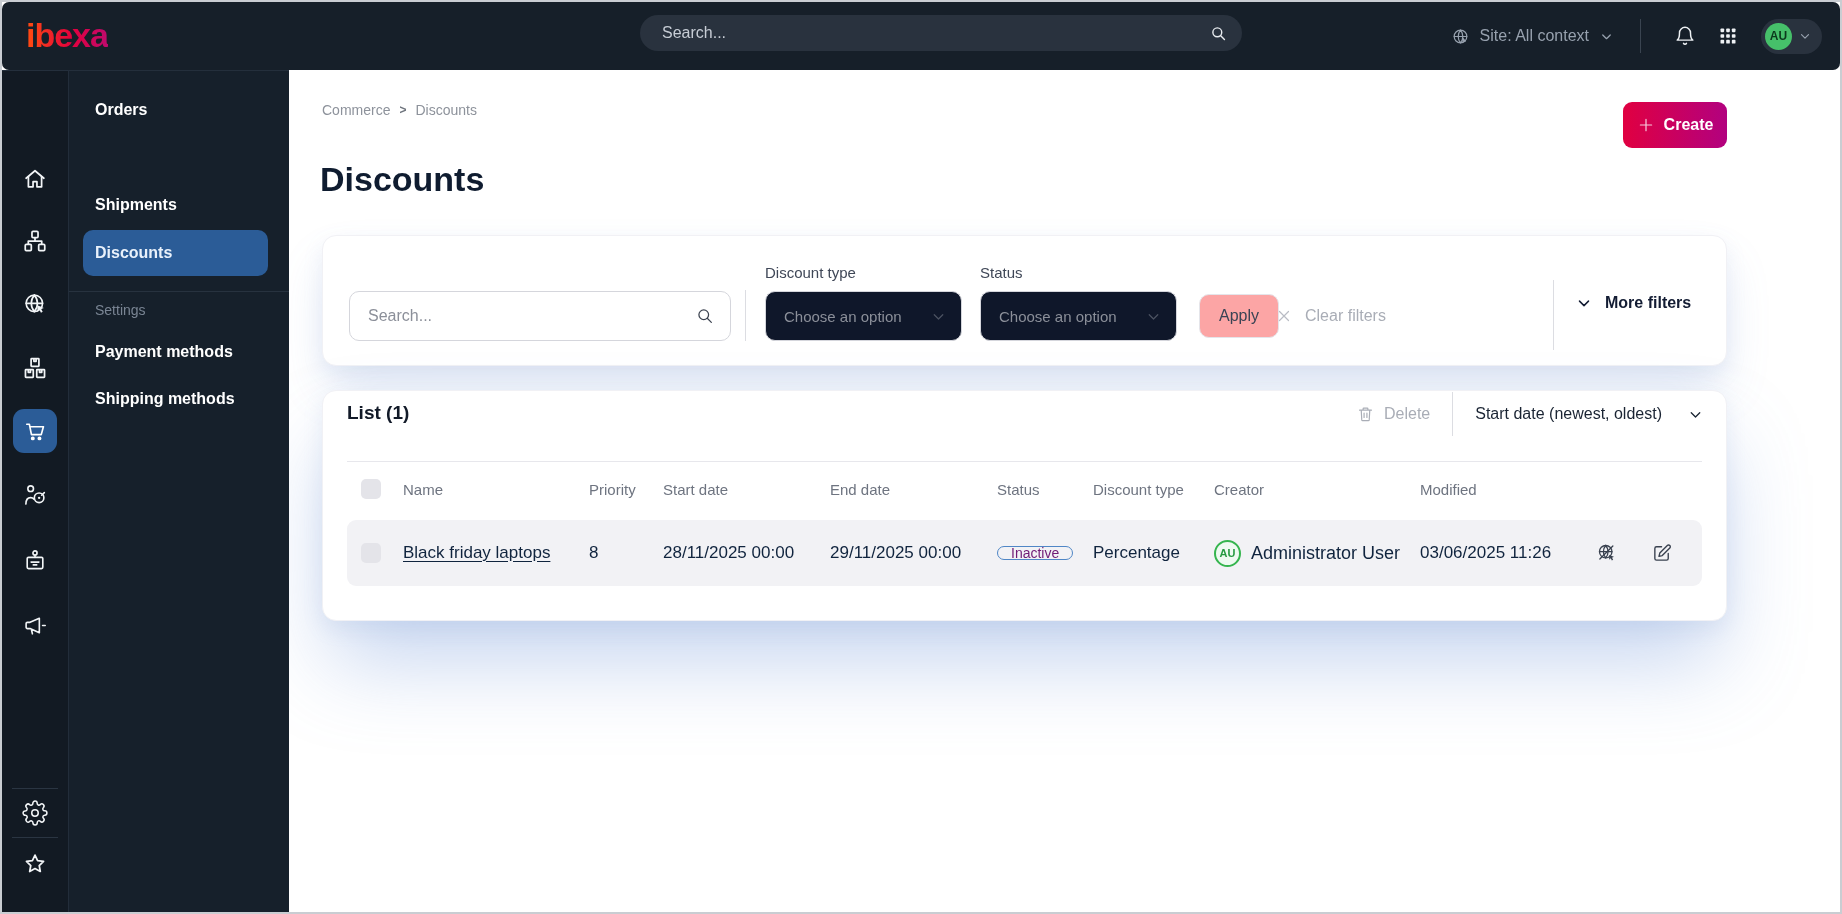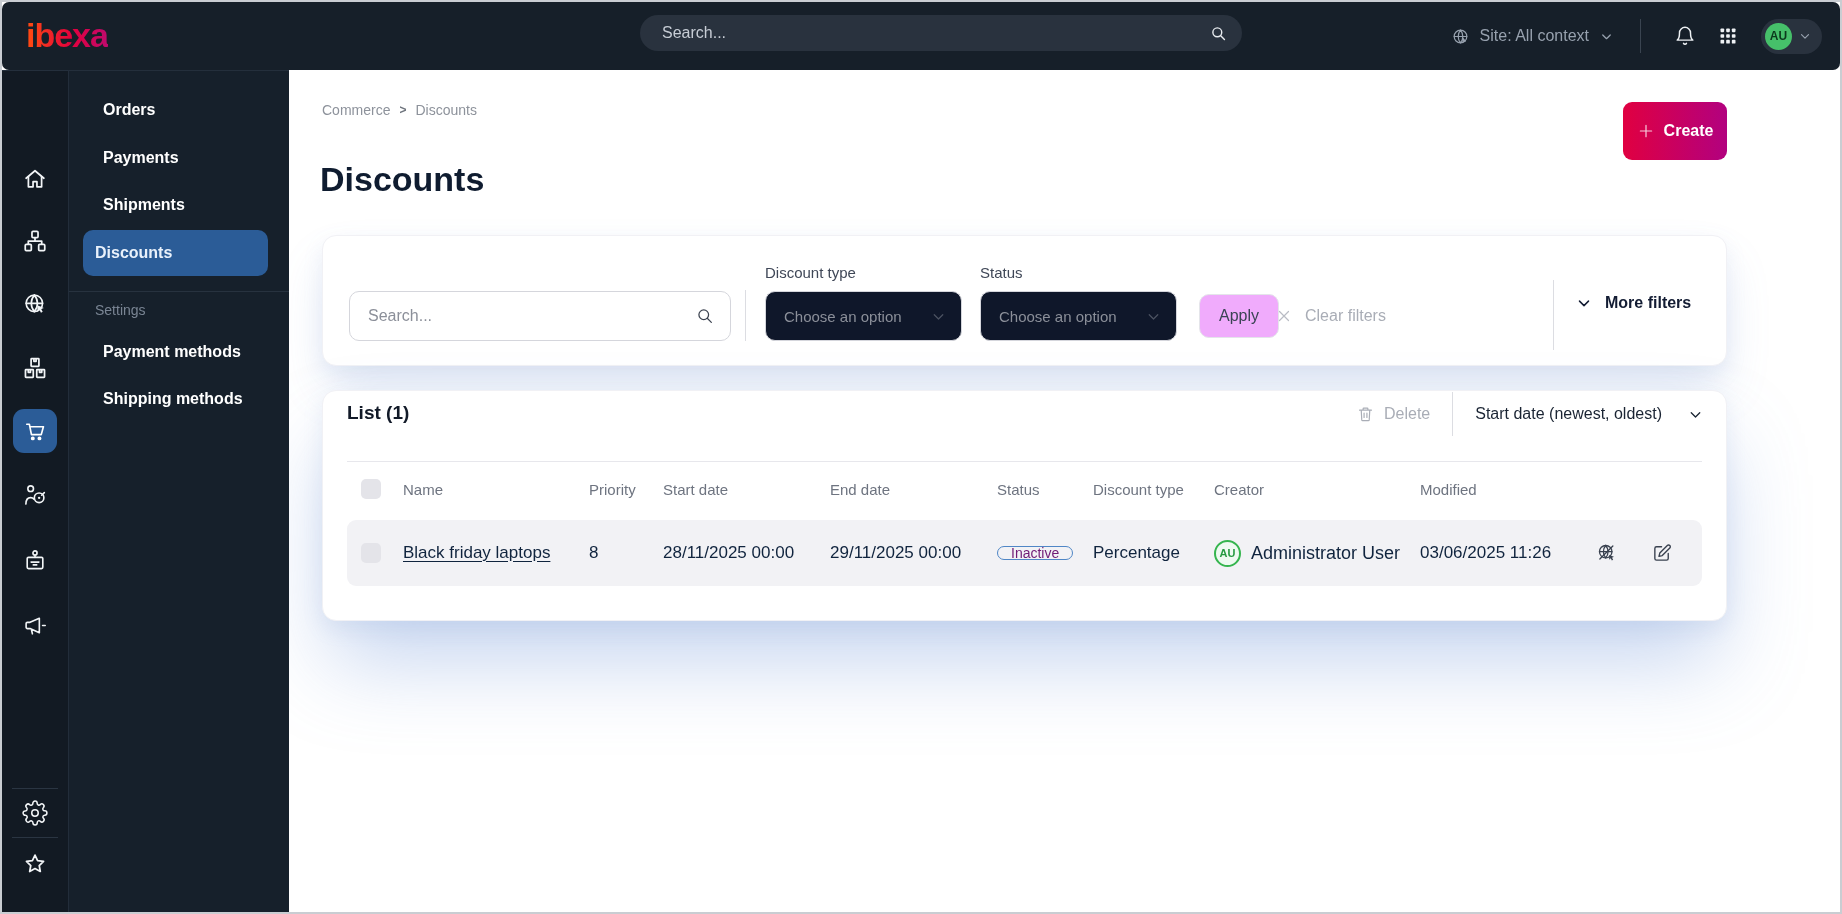--- a/index.html
+++ b/index.html
@@ -34,34 +34,34 @@
           border-top:1px solid #242f3c; z-index:4; }
   .rail-icon { position:absolute; left:20px; width:26px; height:26px; color:#f2f5f7; cursor:pointer; }
   .rail-pill { position:absolute; left:11px; width:44px; height:44px; border-radius:11px;
                background:var(--active-nav-blue,#2b5c97); display:flex; align-items:center; justify-content:center;
                color:#fff; cursor:pointer; }
   .rail-div { position:absolute; left:10px; right:10px; height:1px; background:#2a3542; }
 
   
   .subnav { position:absolute; left:66px; top:68px; bottom:0; width:221px; background:#16202b;
             border-top:1px solid #242f3c; border-left:1px solid #222d3a; z-index:4; }
-  .nav-item { position:absolute; left:8px; width:100%; height:46px; display:flex; align-items:center;
+  .nav-item { position:absolute; left:0; width:100%; height:46px; display:flex; align-items:center;
               padding-left:26px; color:#fff; font-size:16px; font-weight:600; cursor:pointer; }
   .nav-item.active { left:14px; width:185px; padding-left:12px; border-radius:10px;
                      background:var(--active-nav-blue,#2b5c97); color:#e9f1fb; }
   .subnav-div { position:absolute; left:0; width:100%; height:1px; background:#27323f; }
   .nav-section { position:absolute; left:26px; color:#7a8594; font-size:14px; }
 
   
   .main { position:absolute; left:287px; top:68px; right:0; bottom:0; background:#fff; }
   .breadcrumb { position:absolute; left:33px; top:32px; font-size:14px; color:#8d929b;
                 display:flex; gap:9px; align-items:center; }
   .breadcrumb .sep { font-size:12px; color:#6d737c; font-weight:700; }
   .crumb { cursor:pointer; }
-  .btn-create { position:absolute; left:1334px; top:32px; width:104px; height:58px; border:none; border-radius:9px;
+  .btn-create { position:absolute; left:1334px; top:32px; width:104px; height:46px; border:none; border-radius:9px;
                 background:linear-gradient(90deg,var(--create-gradient-start,#e00041),var(--create-gradient-end,#b2017f));
                 color:#fff; font-size:16px; font-weight:600; font-family:inherit; display:flex; align-items:center;
                 justify-content:center; gap:9px; cursor:pointer; }
   .btn-create .plus { color:rgba(255,255,255,.8); display:flex; }
   .page-title { position:absolute; left:31px; top:90px; font-size:34px; font-weight:700; color:#0f1c30; }
 
   .card { position:absolute; left:33px; width:1405px; background:#fff; border-radius:14px;
           border:1px solid #f1f1f5; }
   .filter-card { top:165px; height:131px;
                  box-shadow:0 8px 20px rgba(130,155,205,.12), 0 26px 48px -6px rgba(120,150,210,.22); }
@@ -73,21 +73,21 @@
               border-radius:10px; display:flex; align-items:center; background:#fff; }
   .f-search input { flex:1; border:none; outline:none; font-size:16px; color:#333; padding:0 8px 0 18px; font-family:inherit; }
   .f-search input::placeholder { color:#8b8f99; }
   .f-search .mag { color:#3c4350; margin-right:15px; display:flex; }
   .f-vdiv { position:absolute; top:54px; width:1px; height:51px; background:#dcdde2; }
   .f-label { position:absolute; top:28px; font-size:15px; color:#3f4757; }
   .dropdown { position:absolute; top:55px; width:197px; height:50px; border:1px solid #d5d6dc; border-radius:10px;
               display:flex; align-items:center; justify-content:space-between; padding:0 14px 0 18px;
               font-size:15px; color:#8b8f99; background:#0f172a; cursor:pointer; }
   .dropdown .chev { color:#4a5160; display:flex; }
-  .btn-apply { position:absolute; left:876px; top:58px; height:44px; padding:0 19px; background:#f0abfc;
+  .btn-apply { position:absolute; left:876px; top:58px; height:44px; padding:0 19px; background:#fca5a5;
                border:1px solid #e4e5ea; border-radius:10px; font-size:16px; color:#3a4354; font-family:inherit; cursor:pointer; }
   .btn-clear { position:absolute; left:952px; top:58px; height:44px; display:flex; align-items:center; gap:12px;
                font-size:16px; color:#a9adb6; cursor:default; }
   .btn-clear .x { color:#b9bcc4; display:flex; }
   .btn-more { position:absolute; left:1252px; top:58px; height:44px; display:flex; gap:12px;
               font-size:16px; font-weight:700; color:#131c33; cursor:pointer; }
 
   
   .list-title { position:absolute; left:24px; top:11px; font-size:19px; font-weight:700; color:#121a28; }
   .list-actions { position:absolute; right:22px; top:5px; height:36px; display:flex; align-items:center; }
@@ -250,23 +250,20 @@
       <svg viewBox="0 0 24 24" fill="none" stroke="currentColor" stroke-width="1.6" stroke-linejoin="round">
           <path d="M12 3.8l2.4 5 5.5.7-4 3.9 1 5.5-4.9-2.7-4.9 2.7 1-5.5-4-3.9 5.5-.7z"></path>
         </svg>
     </span>
   </aside>
 
   <nav class="subnav">
     <div class="nav-item" style="top:16px">
       <span>Orders</span>
     </div>
-    <div class="nav-item" style="top:64px">
-      <span>Payments</span>
-    </div>
     <div class="nav-item" style="top:111px">
       <span>Shipments</span>
     </div>
     <div class="nav-item active" style="top:159px">
       <span>Discounts</span>
     </div>
     <div class="subnav-div" style="top:220px"></div>
     <div class="nav-section" style="top:231px">Settings</div>
     <div class="nav-item" style="top:258px">
       <span>Payment methods</span>

